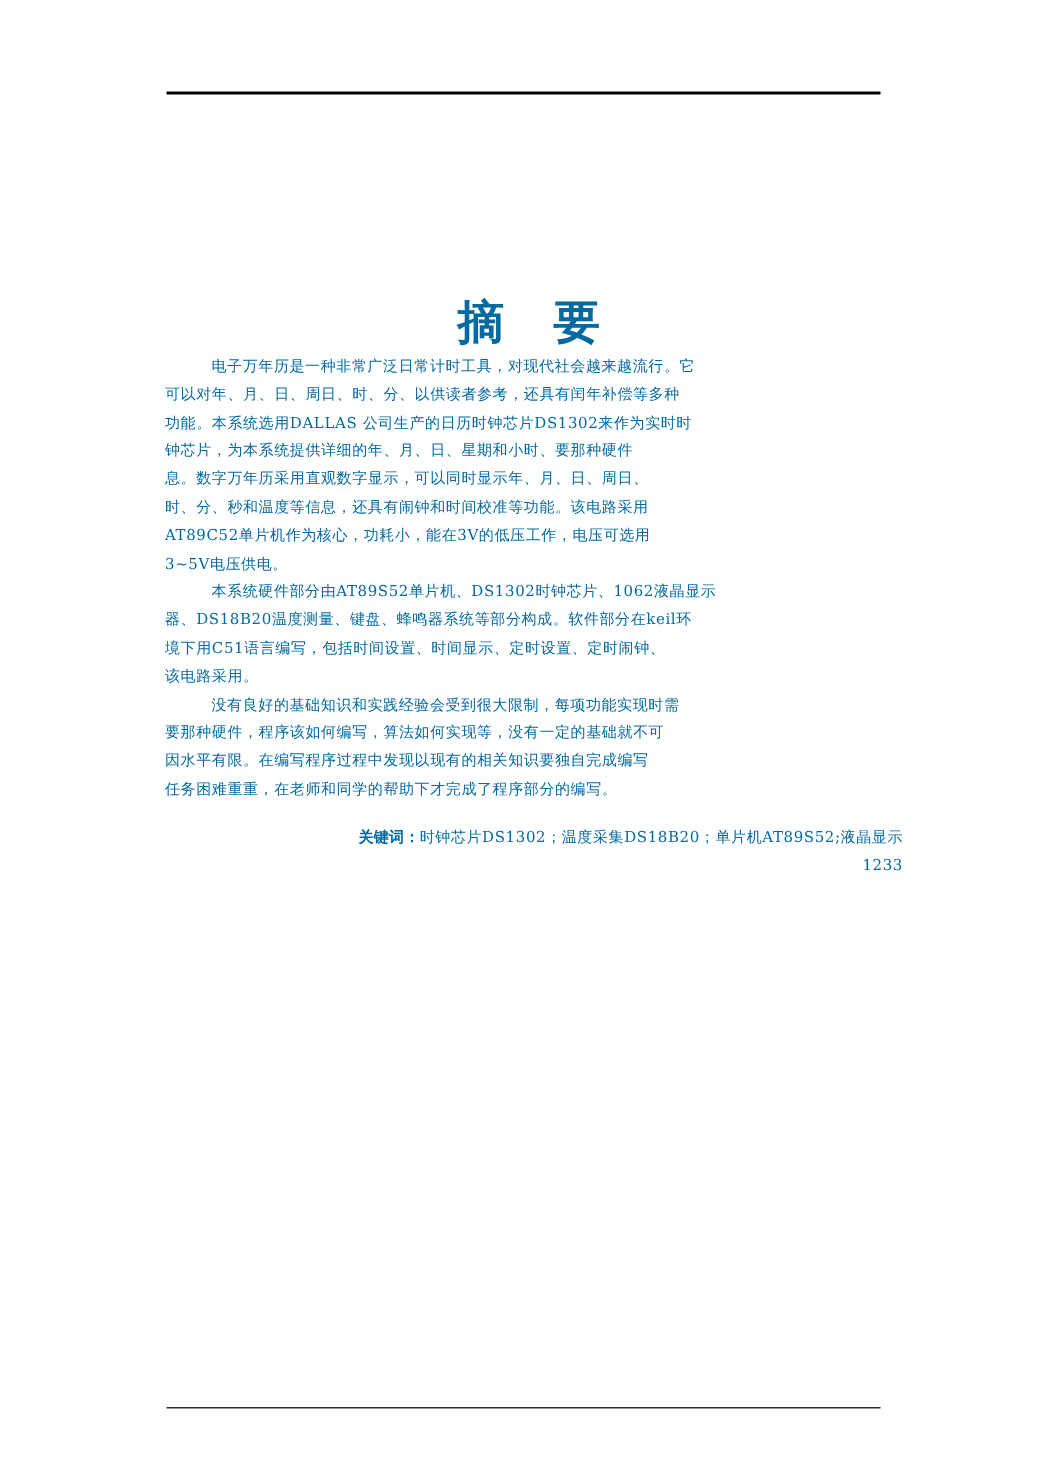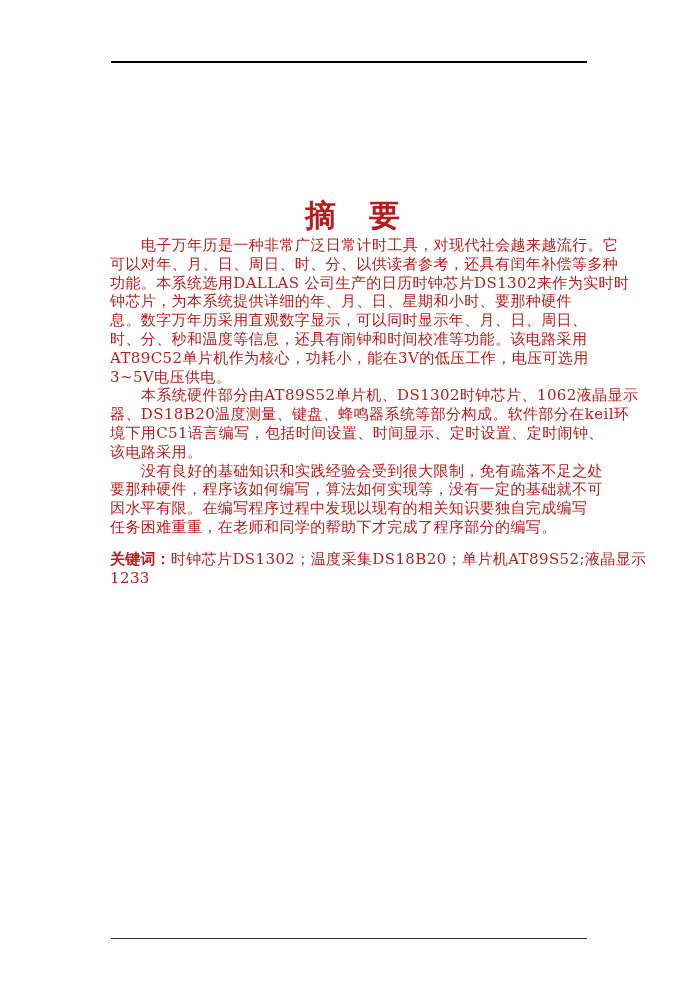--- a/index.html
+++ b/index.html
@@ -1,47 +1,47 @@
 <!DOCTYPE html>
 <html><head>
 <meta charset="utf-8">
 <style>
   html,body { margin:0; padding:0; background:#ffffff; }
   .page {
     position:relative;
     width:696px; height:983px;
     background:#ffffff;
-    color:#b91c1c;
+    color:#0369a1;
     font-family:"DejaVu Serif","Liberation Serif",serif;
     overflow:hidden;
   }
   .rule { position:absolute; background:#000000; }
   .rule-top    { left:111px; top:61px;  width:476px; height:2px; }
   .rule-bottom { left:111px; top:938px; width:476px; height:1px; background:#2b2b2b; }
   .doc-title {
     position:absolute;
     left:0; right:0; top:176px;
     text-align:center;
     text-indent:10px;
     font-size:31px; line-height:36px;
     font-weight:700;
     letter-spacing:1px;
   }
   .content {
     position:absolute;
     left:110px; top:236px;
     width:492px;
-    font-size:15px;
+    font-size:10px;
     line-height:18.8px;
     letter-spacing:0.4px;
   }
   .para { margin:0; padding:0; }
   .tline { white-space:nowrap; }
   .first { text-indent:31px; }
-  .keywords { margin-top:13px; }
+  .keywords { margin-top:13px;text-align:right; }
   .kw-label {
     font-family:"DejaVu Sans","Liberation Sans",sans-serif;
     font-weight:700;
     letter-spacing:0.2px;
   }
 </style>
 </head>
 <body>
 
 <div class="page">
@@ -64,21 +64,21 @@
     </div>
 
     <div class="para">
       <div class="tline first">本系统硬件部分由AT89S52单片机、DS1302时钟芯片、1062液晶显示</div>
       <div class="tline">器、DS18B20温度测量、键盘、蜂鸣器系统等部分构成。软件部分在keil环</div>
       <div class="tline">境下用C51语言编写，包括时间设置、时间显示、定时设置、定时闹钟、</div>
       <div class="tline">该电路采用。</div>
     </div>
 
     <div class="para">
-      <div class="tline first">没有良好的基础知识和实践经验会受到很大限制，免有疏落不足之处</div>
+      <div class="tline first">没有良好的基础知识和实践经验会受到很大限制，每项功能实现时需</div>
       <div class="tline">要那种硬件，程序该如何编写，算法如何实现等，没有一定的基础就不可</div>
       <div class="tline">因水平有限。在编写程序过程中发现以现有的相关知识要独自完成编写</div>
       <div class="tline">任务困难重重，在老师和同学的帮助下才完成了程序部分的编写。</div>
     </div>
 
 
     <div class="para keywords">
       <div class="tline">
         <span class="kw-label">关键词：</span><span>时钟芯片DS1302；温度采集DS18B20；单片机AT89S52;液晶显示</span>
       </div>

